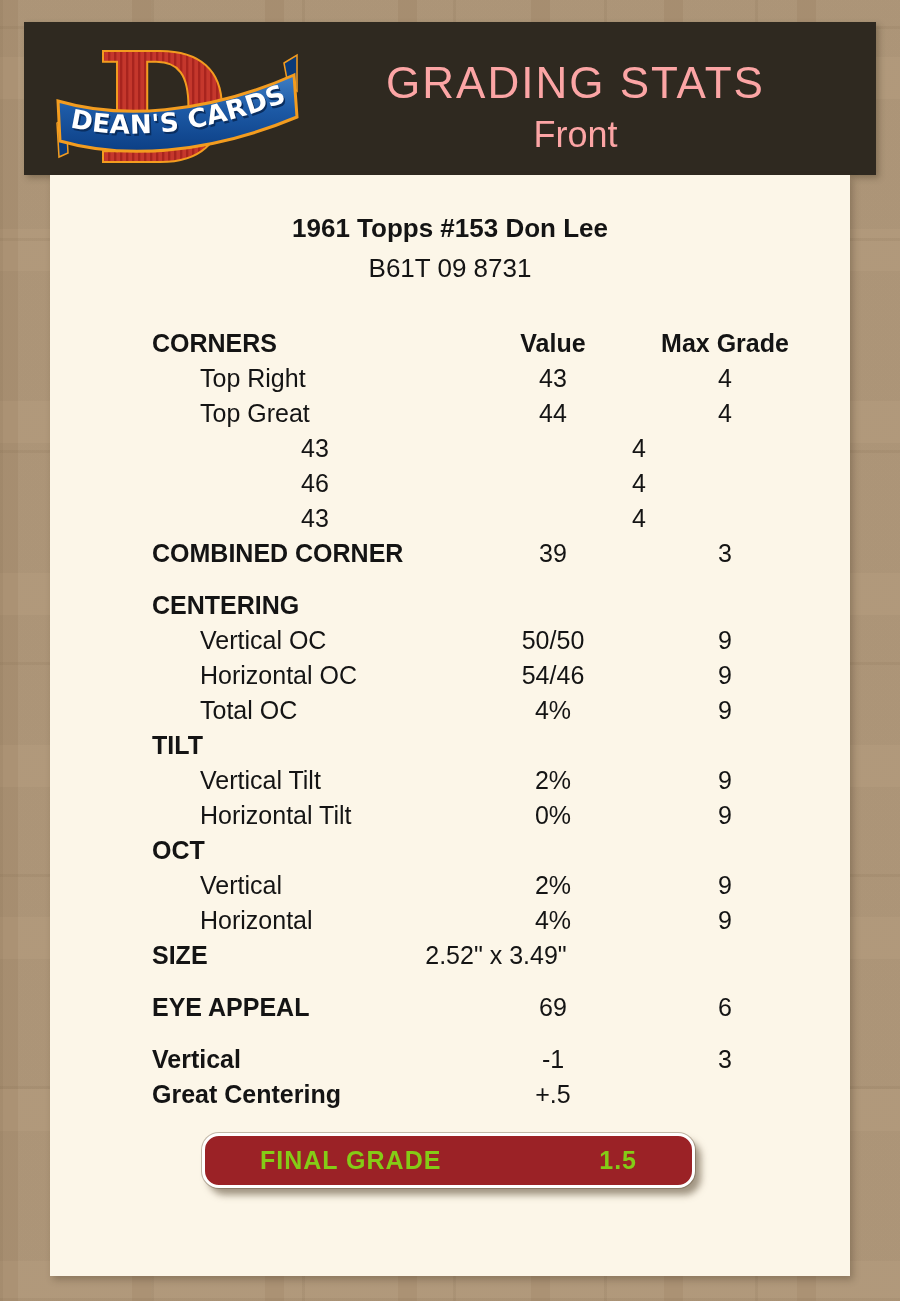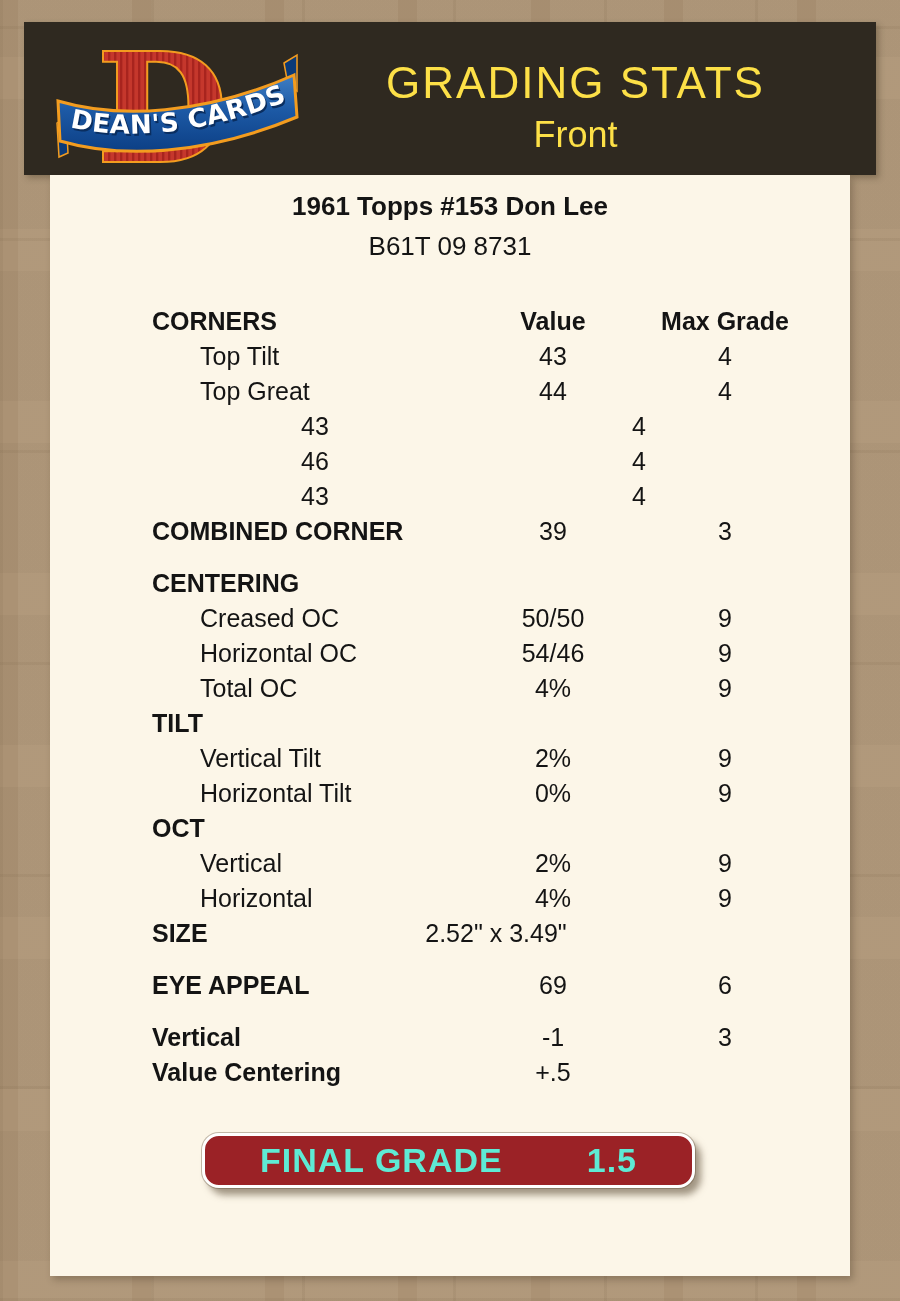--- a/index.html
+++ b/index.html
@@ -21,51 +21,51 @@
 
   
   .header{
     position:absolute;left:24px;top:22px;width:852px;height:153px;
     background:#2f2920;display:flex;align-items:center;
     box-shadow:3px 3px 6px rgba(60,48,30,0.35);
   }
   .logo-wrap{width:245px;height:140px;margin-left:30px;flex:0 0 auto;}
   .header-titles{
     flex:1;display:flex;flex-direction:column;align-items:center;justify-content:center;
-    color:#fde047;padding-top:16px;padding-right:24px;gap:12px;
+    color:#fca5a5;padding-top:16px;padding-right:24px;gap:12px;
   }
   .header-title{font-size:44px;letter-spacing:2px;line-height:1;}
   .header-subtitle{font-size:36px;line-height:1;}
 
   
   .panel{
     position:absolute;left:50px;top:175px;width:800px;height:1101px;
     background:#fcf6e8;color:#141414;
     box-shadow:3px 4px 7px rgba(60,48,30,0.30);
   }
-  .card-title{margin-top:16px;text-align:center;font-size:26px;font-weight:bold;}
+  .card-title{margin-top:38px;text-align:center;font-size:26px;font-weight:bold;}
   .card-serial{margin-top:9px;text-align:center;font-size:26px;}
 
   
   .table{margin-top:42px;padding:0 50px 0 102px;}
   .row{display:grid;grid-template-columns:326px 150px 22px 150px;height:35px;align-items:center;}
   .cell{font-size:25px;white-space:nowrap;}
   .cell.value,.cell.grade{text-align:center;}
   .row.item .label{padding-left:48px;}
   .row.head .cell{font-weight:bold;}
   .row.section .label{font-weight:bold;}
   .row.gap{margin-top:17px;}
   .row.size-row .value{transform:translateX(-57px);}
 
   
   .grade-bar{
     position:absolute;left:152px;top:958px;width:493px;height:55px;box-sizing:border-box;
     background:#9b2226;border:3px solid #ffffff;border-radius:17px;
     display:flex;align-items:center;justify-content:space-between;padding:0 55px;
-    color:#5eead4;font-weight:bold;font-size:34px;letter-spacing:1px;
+    color:#84cc16;font-weight:bold;font-size:25px;letter-spacing:1px;
     box-shadow:0 0 0 1px rgba(90,70,45,0.35), 6px 7px 7px rgba(85,70,48,0.55);
   }
 </style>
 </head>
 <body>
 
 <div class="page">
 
   <div class="header">
     <div class="logo-wrap">
@@ -110,21 +110,21 @@
     <div class="card-serial">B61T 09 8731</div>
 
     <div class="table">
         <div class="row head">
           <div class="cell label">CORNERS</div>
           <div class="cell value">Value</div>
           <div class="cell spacer"></div>
           <div class="cell grade">Max Grade</div>
         </div>
         <div class="row item">
-          <div class="cell label">Top Tilt</div>
+          <div class="cell label">Top Right</div>
           <div class="cell value">43</div>
           <div class="cell spacer"></div>
           <div class="cell grade">4</div>
         </div>
         <div class="row item">
           <div class="cell label">Top Great</div>
           <div class="cell value">44</div>
           <div class="cell spacer"></div>
           <div class="cell grade">4</div>
         </div>
@@ -149,21 +149,21 @@
           <div class="cell spacer"></div>
           <div class="cell grade">3</div>
         </div>
         <div class="row section gap">
           <div class="cell label">CENTERING</div>
           <div class="cell value"></div>
           <div class="cell spacer"></div>
           <div class="cell grade"></div>
         </div>
         <div class="row item">
-          <div class="cell label">Creased OC</div>
+          <div class="cell label">Vertical OC</div>
           <div class="cell value">50/50</div>
           <div class="cell spacer"></div>
           <div class="cell grade">9</div>
         </div>
         <div class="row item">
           <div class="cell label">Horizontal OC</div>
           <div class="cell value">54/46</div>
           <div class="cell spacer"></div>
           <div class="cell grade">9</div>
         </div>
@@ -221,21 +221,21 @@
           <div class="cell spacer"></div>
           <div class="cell grade">6</div>
         </div>
         <div class="row section gap">
           <div class="cell label">Vertical</div>
           <div class="cell value">-1</div>
           <div class="cell spacer"></div>
           <div class="cell grade">3</div>
         </div>
         <div class="row section">
-          <div class="cell label">Value Centering</div>
+          <div class="cell label">Great Centering</div>
           <div class="cell value">+.5</div>
           <div class="cell spacer"></div>
           <div class="cell grade"></div>
         </div>
       </div>
 
     <div class="grade-bar">
       <span>FINAL GRADE</span>
       <span>1.5</span>
     </div>

